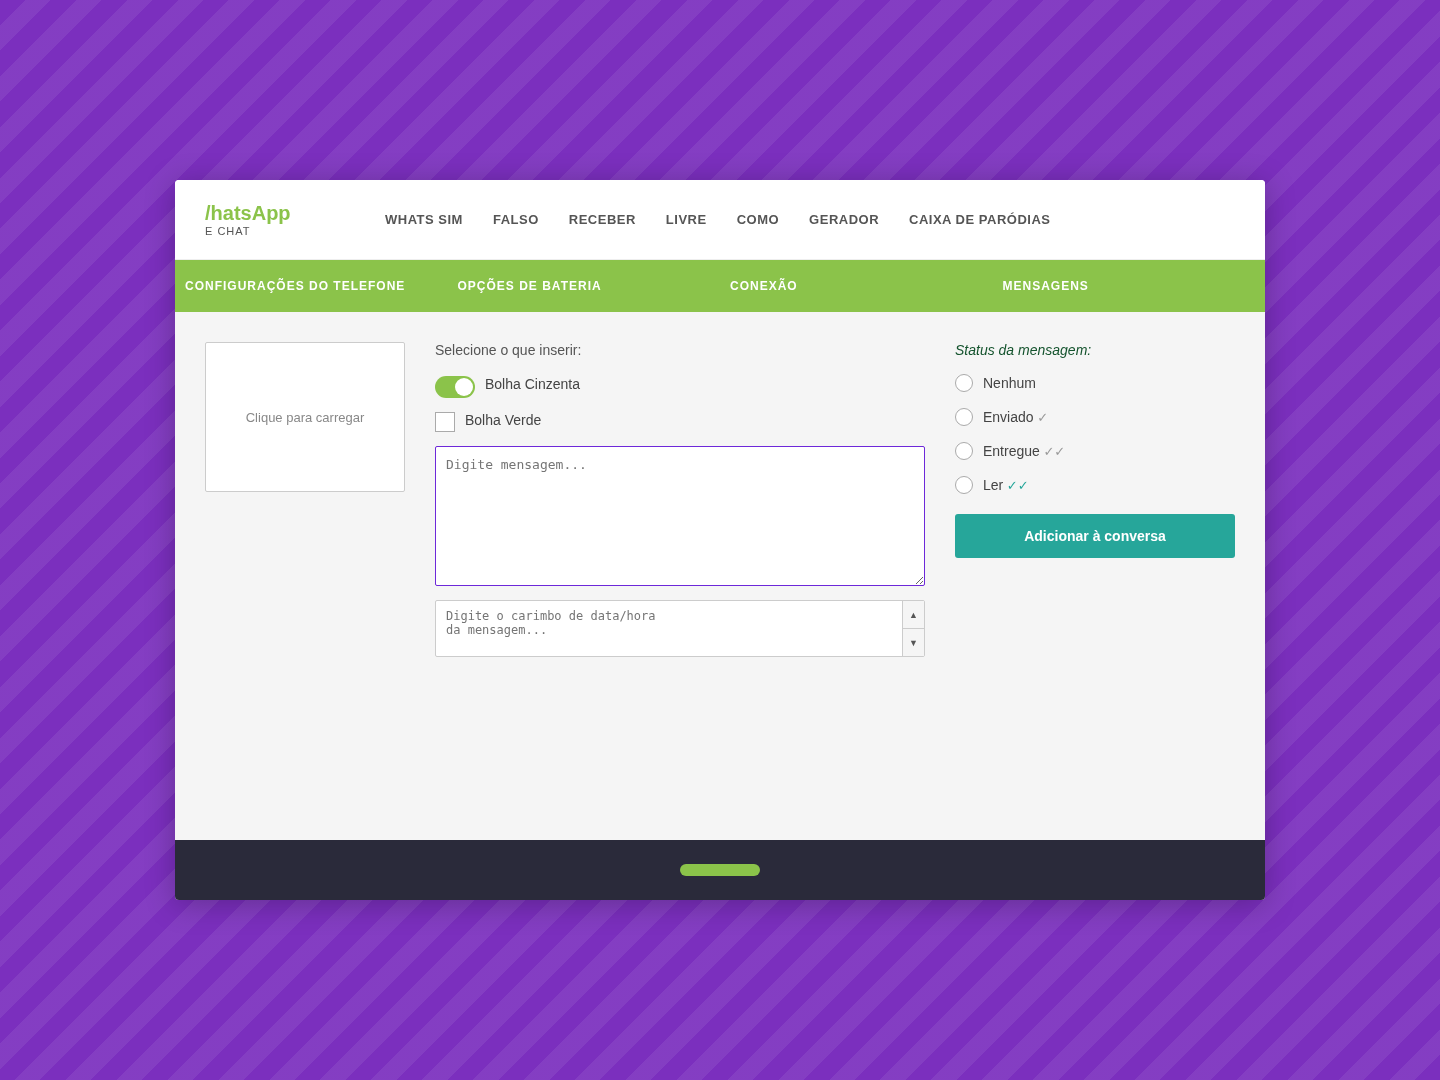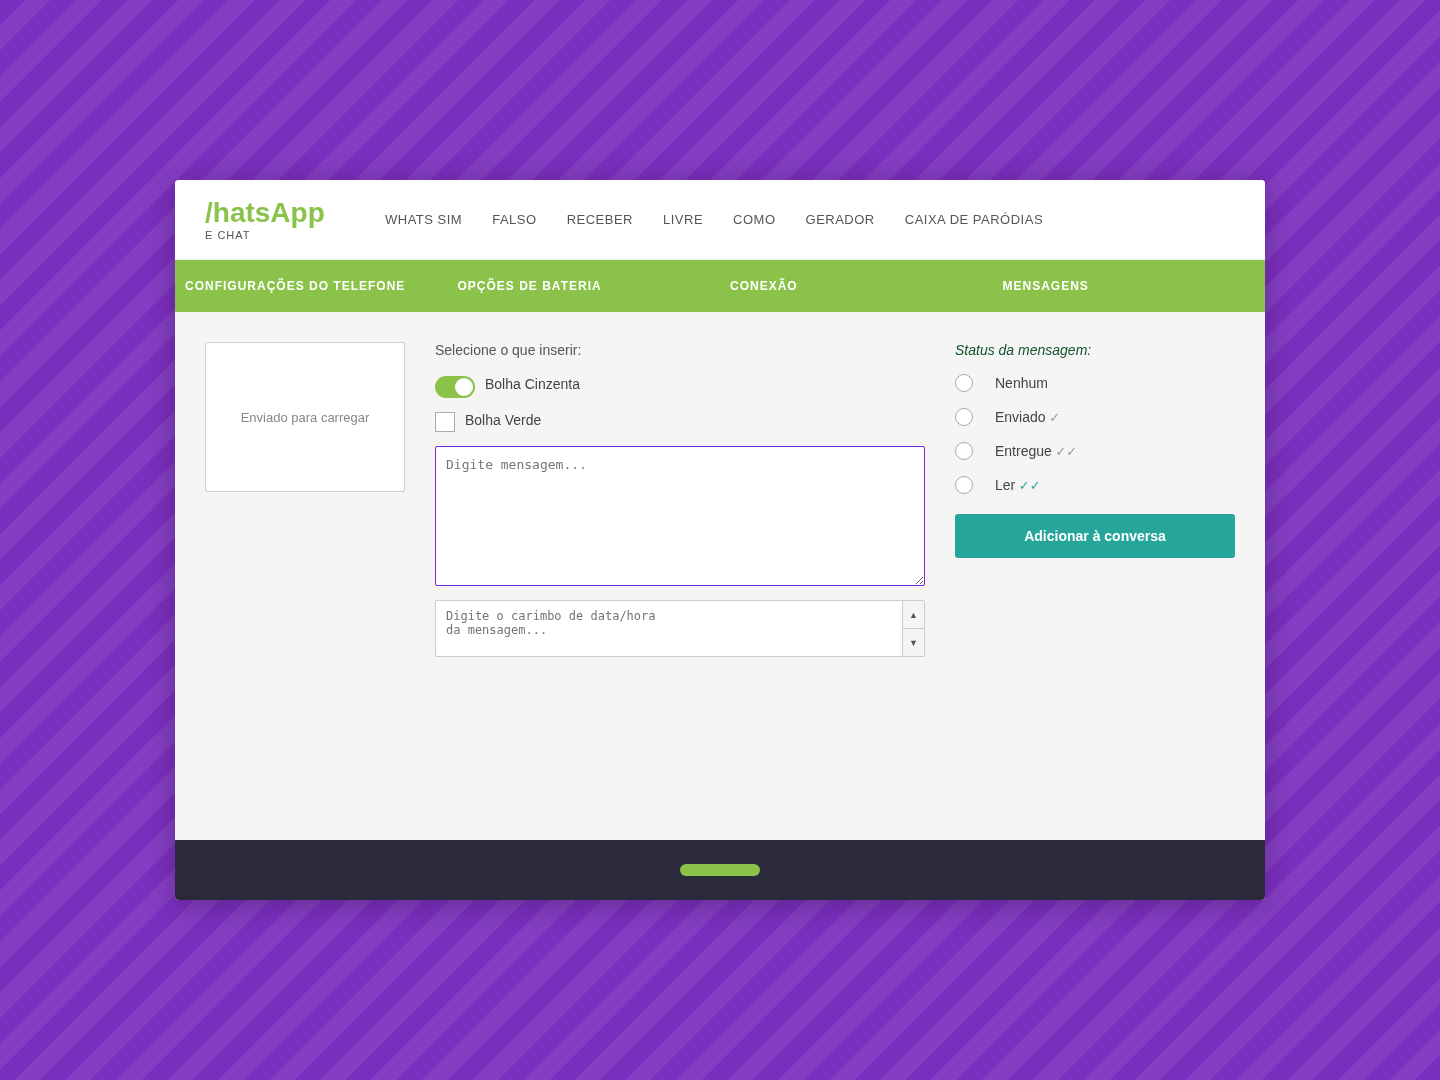--- a/index.html
+++ b/index.html
@@ -44,21 +44,21 @@
     }
 
     .logo-area {
       display: flex;
       flex-direction: column;
       margin-right: 40px;
       min-width: 140px;
     }
 
     .logo-text {
-      font-size: 28px;
+      font-size: 20px;
       font-style: italic;
       font-weight: bold;
       color: #333;
       line-height: 1;
     }
 
     .logo-text span {
       color: #8BC34A;
       font-style: normal;
     }
@@ -71,21 +71,21 @@
     }
 
     .nav {
       display: flex;
       gap: 30px;
       align-items: center;
     }
 
     .nav-item {
       font-size: 13px;
-      font-weight: 400;
+      font-weight: 700;
       color: #555;
       letter-spacing: 0.5px;
       cursor: pointer;
       text-transform: uppercase;
     }
 
     
     .sub-nav {
       display: flex;
       background: #8BC34A;
@@ -268,21 +268,21 @@
     .status-title {
       font-size: 14px;
       color: #14532d;
       margin-bottom: 4px;
       font-style: italic;
     }
 
     .radio-option {
       display: flex;
       align-items: center;
-      gap: 22px;
+      gap: 10px;
       margin-bottom: 4px;
       cursor: pointer;
     }
 
     .radio-circle {
       width: 18px;
       height: 18px;
       border: 1.5px solid #aaa;
       border-radius: 50%;
       background: #fff;
@@ -355,21 +355,21 @@
     <div class="sub-nav-item">CONFIGURAÇÕES DO TELEFONE</div>
     <div class="sub-nav-item">OPÇÕES DE BATERIA</div>
     <div class="sub-nav-item">CONEXÃO</div>
     <div class="sub-nav-item">MENSAGENS</div>
   </div>
 
   <div class="content">
 
     <div class="panel-left">
       <div class="upload-box">
-        <span class="upload-label">Enviado para carregar</span>
+        <span class="upload-label">Clique para carregar</span>
       </div>
     </div>
 
     <div class="panel-middle">
       <div class="section-title">Selecione o que inserir:</div>
 
       <div class="bubble-option">
         <div class="toggle active"></div>
         <span class="bubble-option-label">Bolha Cinzenta</span>
       </div>

